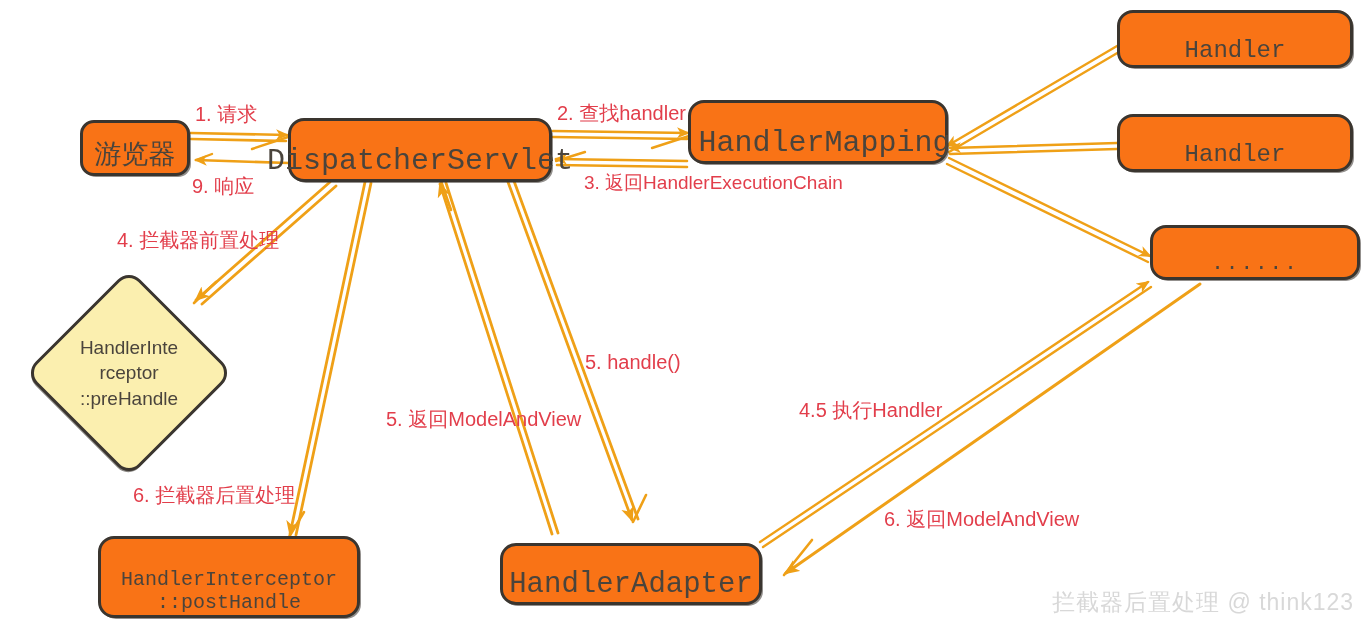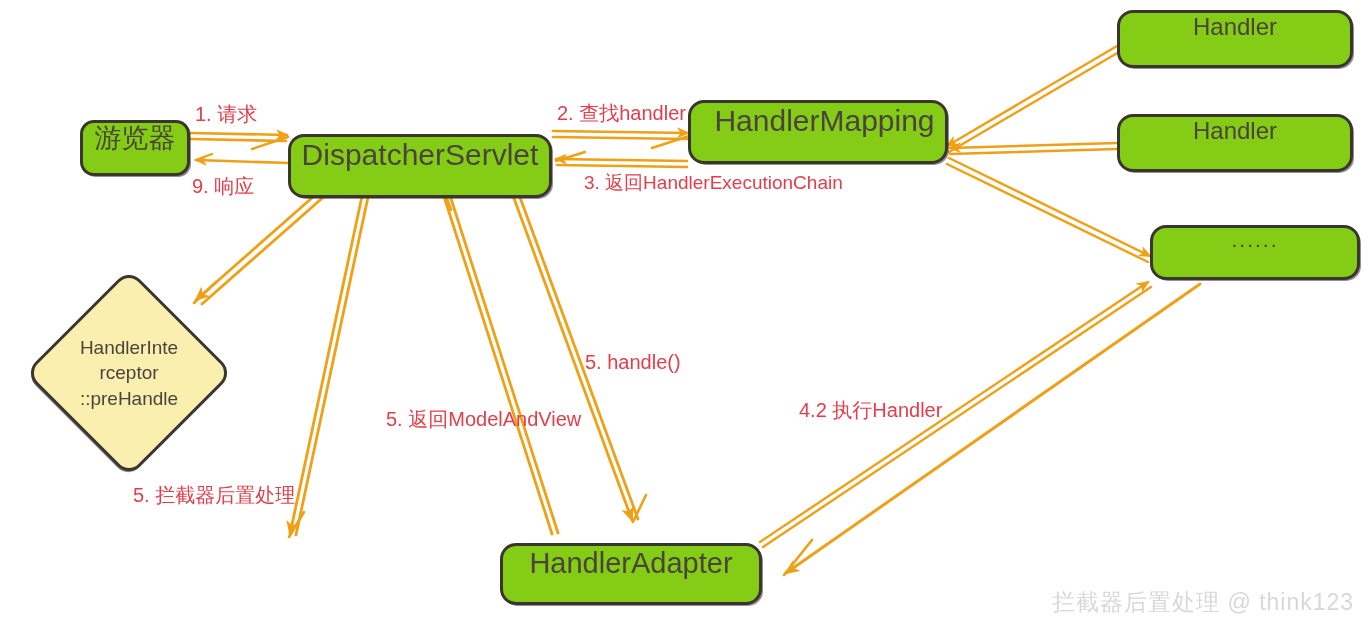--- a/index.html
+++ b/index.html
@@ -22,30 +22,31 @@
     left: 0;
     top: 0;
     width: 1371px;
     height: 636px;
     pointer-events: none;
   }
 
   .node {
     position: absolute;
     box-sizing: border-box;
-    background: #84cc16;
+    background: #f97316;
     border: 3px solid #3A352F;
     border-radius: 16px;
     display: flex;
-    align-items: flex-start;
+    align-items: flex-end;
     justify-content: center;
     text-align: center;
     color: #4a443c;
     box-shadow: 2px 2px 0 -1px rgba(58,53,47,0.55);
     z-index: 3;
+    font-family: Liberation Mono, monospace;
   }
   .node .label {
     line-height: 1.18;
     white-space: pre-line;
     padding: 0 6px;
   }
 
   .n-browser .label { font-size: 27px; }
   .n-dispatcher .label { font-size: 30px; }
   .n-mapping .label { font-size: 30px; }
@@ -192,21 +193,21 @@
         <path d="M812,540 L784,575" stroke-width="2.6"></path>
       </g>
 
     </g>
   </svg>
 
   <div class="node n-browser" style="left:80px; top:120px; width:110px; height:56px; border-radius:14px;">
     <span class="label">游览器</span>
   </div>
 
-  <div class="node n-dispatcher" style="left:288px; top:134px; width:264px; height:64px;">
+  <div class="node n-dispatcher" style="left:288px; top:118px; width:264px; height:64px;">
     <span class="label">DispatcherServlet</span>
   </div>
 
   <div class="node n-mapping" style="left:688px; top:100px; width:260px; height:64px;padding-left:13px;">
     <span class="label">HandlerMapping</span>
   </div>
 
   <div class="node n-handler" style="left:1117px; top:10px; width:236px; height:58px;">
     <span class="label">Handler</span>
   </div>
@@ -219,38 +220,44 @@
     <span class="label">......</span>
   </div>
 
   <div class="diamond" style="left:55px; top:299px; width:148px; height:148px;">
     <div class="shape"></div>
     <div class="label">HandlerInte
 rceptor
 ::preHandle</div>
   </div>
 
+  <div class="node n-post" style="left:98px; top:536px; width:262px; height:82px;">
+    <span class="label">HandlerInterceptor
+::postHandle</span>
+  </div>
 
   <div class="node n-adapter" style="left:500px; top:535px; width:262px; height:62px;margin-top:8px;">
     <span class="label">HandlerAdapter</span>
   </div>
 
   <div class="edge-label big" style="left:195px; top:101px;text-align:center;">1. 请求</div>
 
   <div class="edge-label big" style="left:557px; top:100px;">2. 查找handler</div>
 
   <div class="edge-label" style="left:584px; top:170px;">3. 返回HandlerExecutionChain</div>
 
+  <div class="edge-label big" style="left:117px; top:227px;">4. 拦截器前置处理</div>
 
   <div class="edge-label big" style="left:585px; top:351px;">5. handle()</div>
 
-  <div class="edge-label big" style="left:799px; top:397px;">4.2 执行Handler</div>
-
-
-  <div class="edge-label big" style="left:133px; top:482px;">5. 拦截器后置处理</div>
+  <div class="edge-label big" style="left:799px; top:397px;">4.5 执行Handler</div>
+
+  <div class="edge-label big" style="left:884px; top:506px;">6. 返回ModelAndView</div>
+
+  <div class="edge-label big" style="left:133px; top:482px;">6. 拦截器后置处理</div>
 
   <div class="edge-label big" style="left:386px; top:406px;">5. 返回ModelAndView</div>
 
   <div class="edge-label big" style="left:192px; top:173px;">9. 响应</div>
 
   <div class="watermark" style="left:1052px; top:587px;">拦截器后置处理 @ think123</div>
 
 </div>
 
 </body></html>

